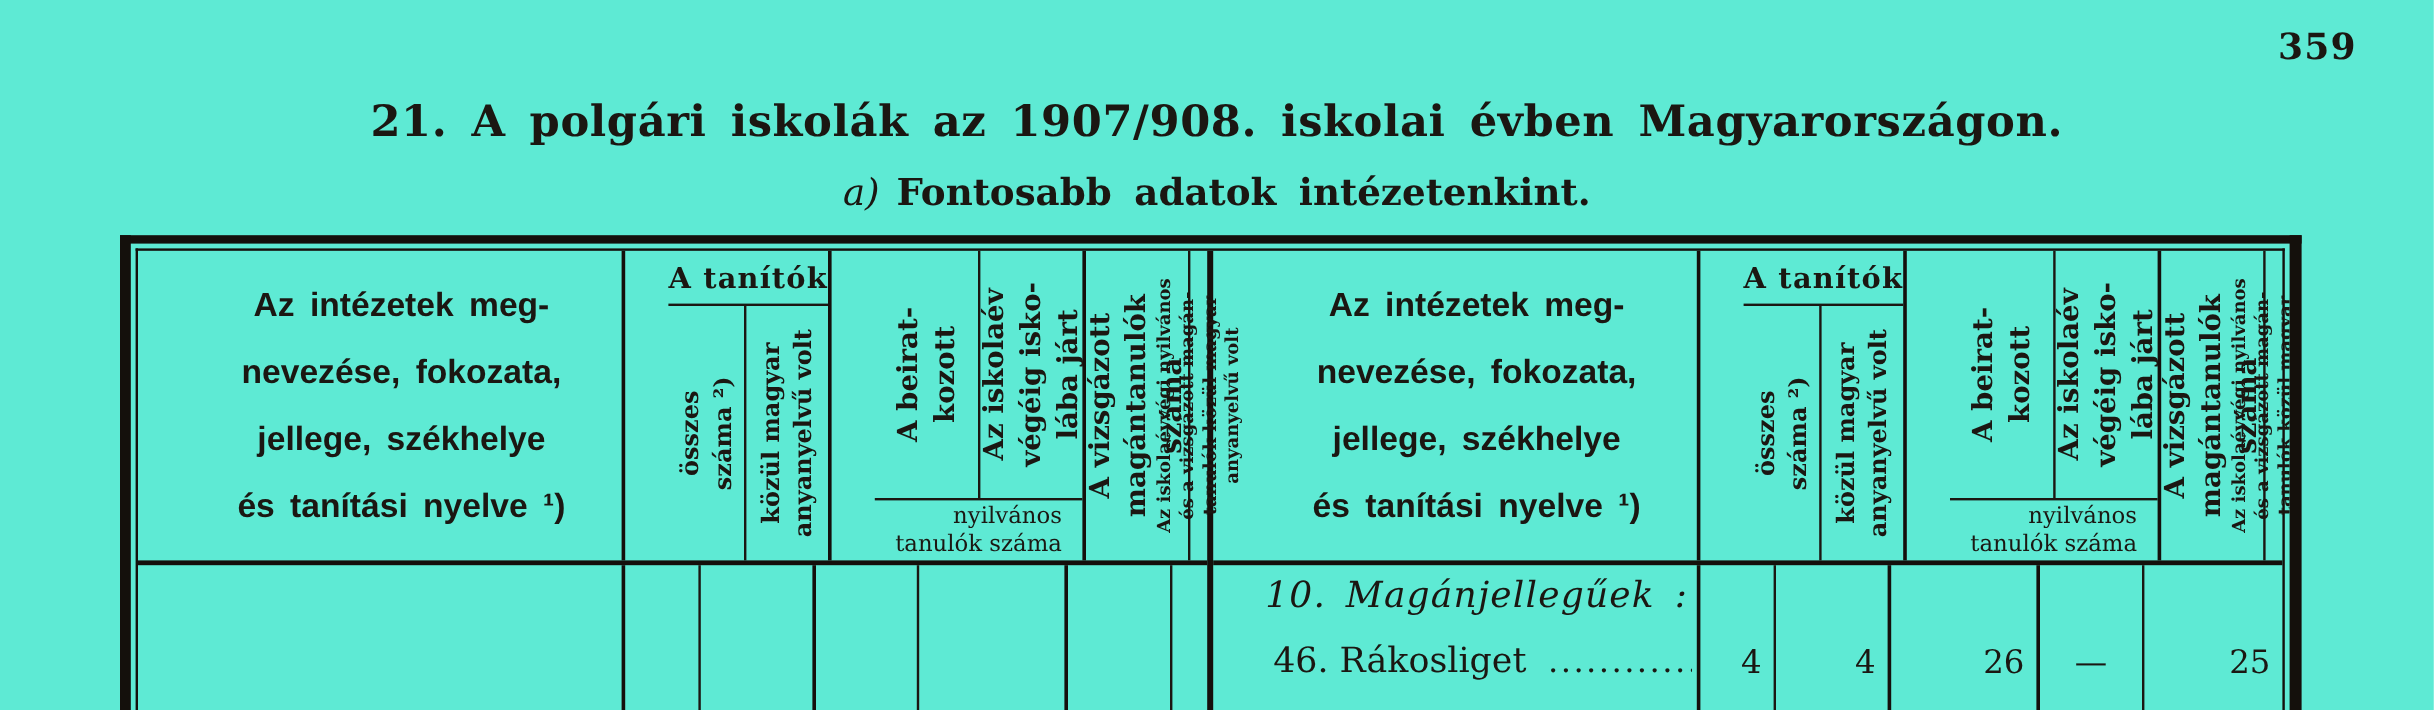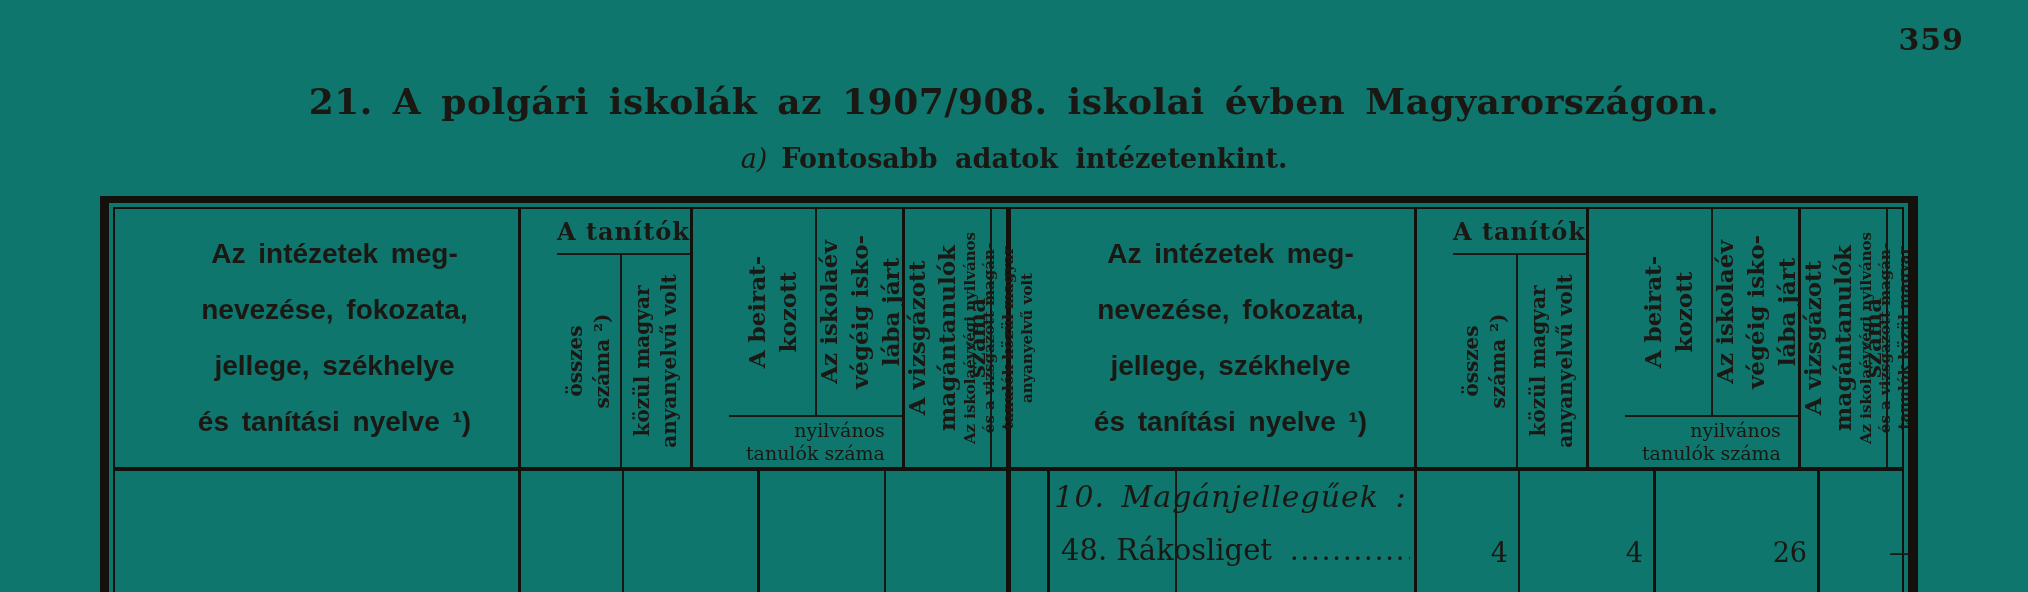--- a/index.html
+++ b/index.html
@@ -1,38 +1,38 @@
 <!DOCTYPE html>
 <html><head>
 <meta charset="utf-8">
 <style>
   html,body{margin:0;padding:0;}
   .canvas{
     position:relative;
     width:2028px;height:592px;
-    background:#0f766e;
+    background:#5eead4;
     overflow:hidden;
     color:#1b1712;
     font-family:"DejaVu Serif", serif;
   }
   
   .page-number{
     position:absolute;top:22px;right:64px;
     font-size:30px;font-weight:bold;letter-spacing:1px;
   }
   .doc-title{
     position:absolute;top:80px;left:0;width:2028px;
     text-align:center;
     font-size:36px;font-weight:bold;
     word-spacing:7px;letter-spacing:.5px;
   }
   .doc-subtitle{
     position:absolute;top:143px;left:0;width:2028px;
     text-align:center;
-    font-size:27px;font-weight:bold;word-spacing:8px;
+    font-size:31px;font-weight:bold;word-spacing:8px;
   }
   .doc-subtitle .prefix{font-style:italic;font-weight:normal;margin-right:14px;}
   
   .table-outer{
     position:absolute;left:100px;top:196px;
     width:1818px;height:396px;
     box-sizing:border-box;
     border-top:7px solid #14100c;
     border-left:9px solid #14100c;
     border-right:10px solid #14100c;
@@ -89,21 +89,21 @@
     position:absolute;left:50%;top:50%;
     transform:translate(-50%,-50%) rotate(-90deg);
     white-space:pre-line;text-align:center;
     font-weight:bold;
   }
   .vt-teachers{width:210px;font-size:20px;line-height:27px;}
   .vt-pupils{width:200px;font-size:23px;line-height:31px;}
   .vt-vizsg{width:250px;font-size:23px;line-height:30px;}
   .vt-last{width:250px;font-size:15px;line-height:19px;font-weight:bold;}
   
-  .body-row{flex:1 1 auto;display:flex;align-items:stretch;gap:40px;}
+  .body-row{flex:1 1 auto;display:flex;align-items:stretch;}
   .cell{box-sizing:border-box;position:relative;}
   .c-name{flex:0 0 370px;}
   .c-t1{flex:0 0 63px;}
   .c-t2{flex:0 0 60px;}
   .c-beirat{flex:0 0 86px;}
   .c-isk{flex:0 0 88px;}
   .c-vizsg{flex:0 0 87px;}
   .c-last{flex:1 1 auto;}
   .section-label{
     position:absolute;top:8px;left:0;right:0;
@@ -245,21 +245,21 @@
             <span class="vtext vt-last">Az iskolaévvégi nyilvános
 és a vizsgázott magán-
 tanulók közül magyar
 anyanyelvű volt</span>
           </div>
         </div>
         <div class="body-row">
           <div class="cell c-name b3">
             <div class="section-label">10. Magánjellegűek :</div>
             <div class="entry-line">
-              <span>48. Rákosliget</span>
+              <span>46. Rákosliget</span>
               <span class="entry-leader">....................</span>
             </div>
           </div>
           <div class="cell c-t1 b2">
             <span class="num">4</span>
           </div>
           <div class="cell c-t2 b3">
             <span class="num">4</span>
           </div>
           <div class="cell c-isk b3">

